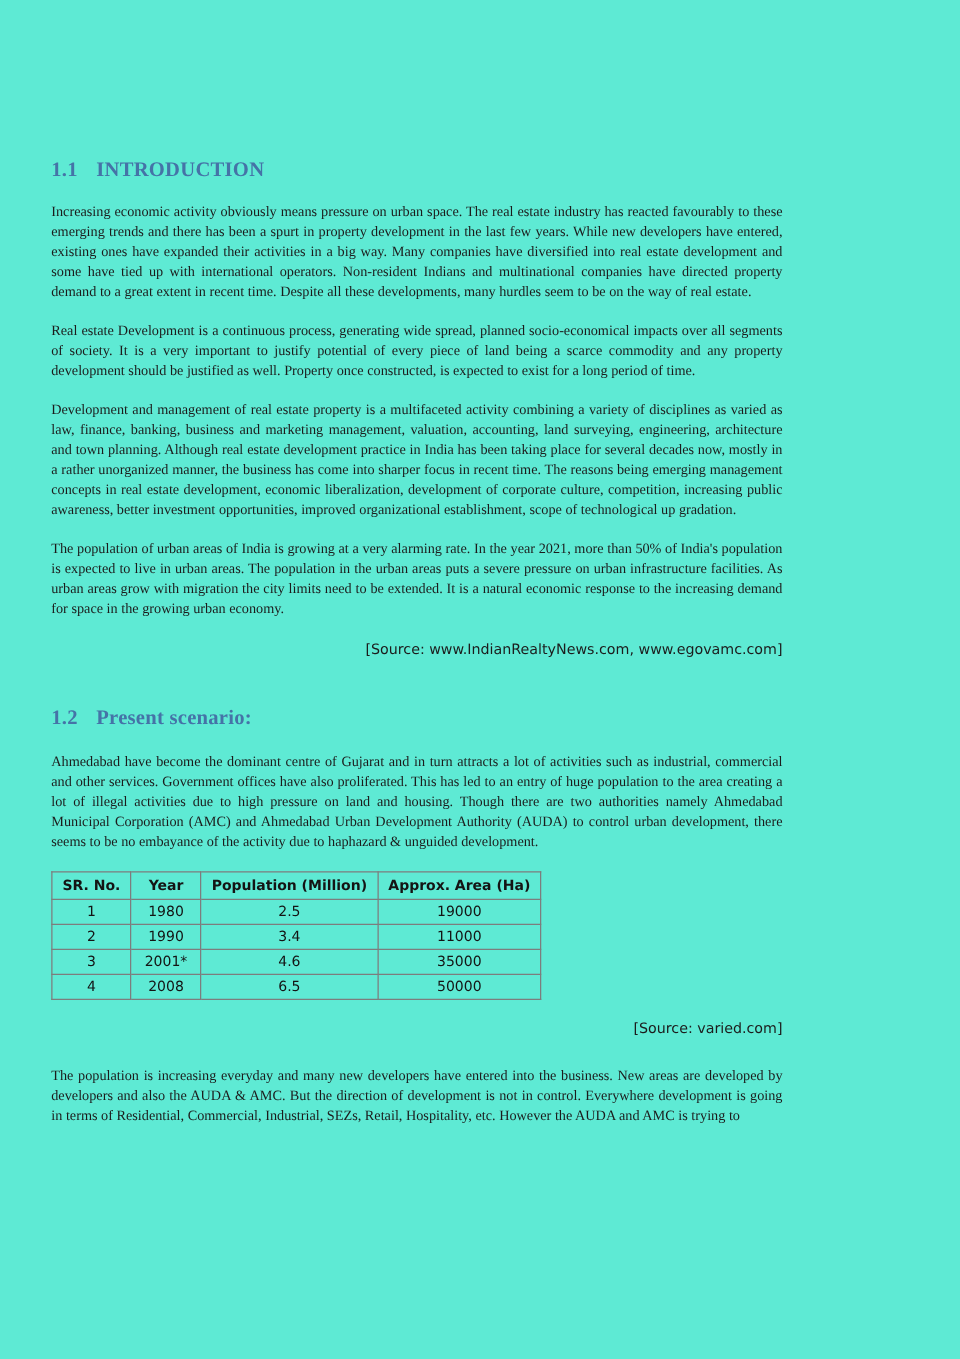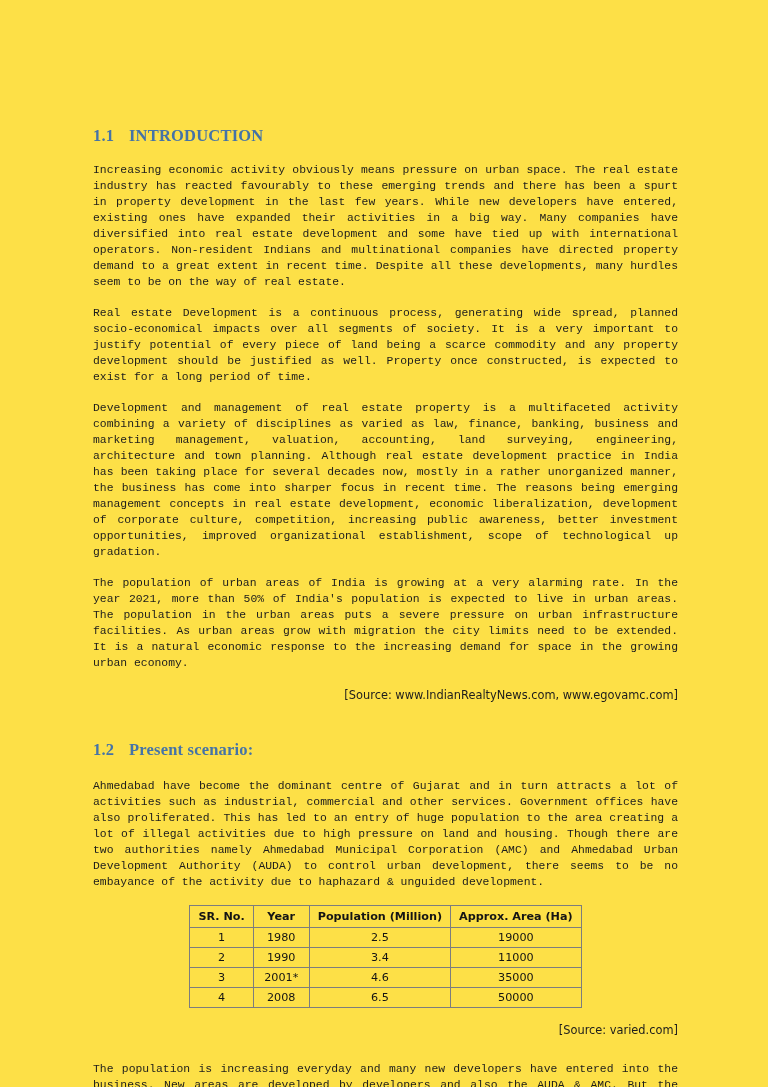--- a/index.html
+++ b/index.html
@@ -12,23 +12,23 @@
     width: 768px;
     height: 1087px;
     overflow: hidden;
     font-family: "DejaVu Sans", sans-serif;
     color: #1a1a1a;
   }
   .page {
     position: relative;
     width: 768px;
     height: 1087px;
-    background: #fde047;
+    background: #5eead4;
     box-sizing: border-box;
-    padding: 126px 90px 0 93px;
+    padding: 126px 90px 0 41px;
   }
   .content {
     width: 585px;
   }
   h2.heading {
     font-family: "Liberation Serif", "DejaVu Serif", serif;
     font-weight: bold;
     font-size: 16.5px;
     color: #4573A7;
     margin: 0 0 16px 0;
@@ -37,21 +37,21 @@
   }
   h2.heading .num {
     display: inline-block;
     min-width: 36px;
   }
   h2.heading.second {
     margin-top: 0;
     margin-bottom: 18px;
   }
   p.body {
-    font-family: Liberation Mono, monospace;
+    font-family: Liberation Serif, serif;
     font-size: 11.4px;
     line-height: 16.0px;
     text-align: justify;
     margin: 0 0 15px 0;
     color: #1c1c1c;
     -webkit-font-smoothing: antialiased;
   }
   p.body.tight {
     margin-bottom: 16px;
   }
@@ -62,21 +62,21 @@
     text-align: right;
     margin: 0 0 15px 0;
     color: #1c1c1c;
   }
   .spacer-lg { height: 22px; }
   .spacer-md { height: 14px; }
   .spacer-sm { height: 8px; }
 
   .table-wrap {
     display: flex;
-    justify-content: center;
+    justify-content: flex-start;
     margin: 4px 0 0 0;
   }
   table.data-table {
     border-collapse: collapse;
     font-family: "DejaVu Sans", sans-serif;
     font-size: 11.2px;
     color: #141414;
     table-layout: fixed;
   }
   table.data-table th,

